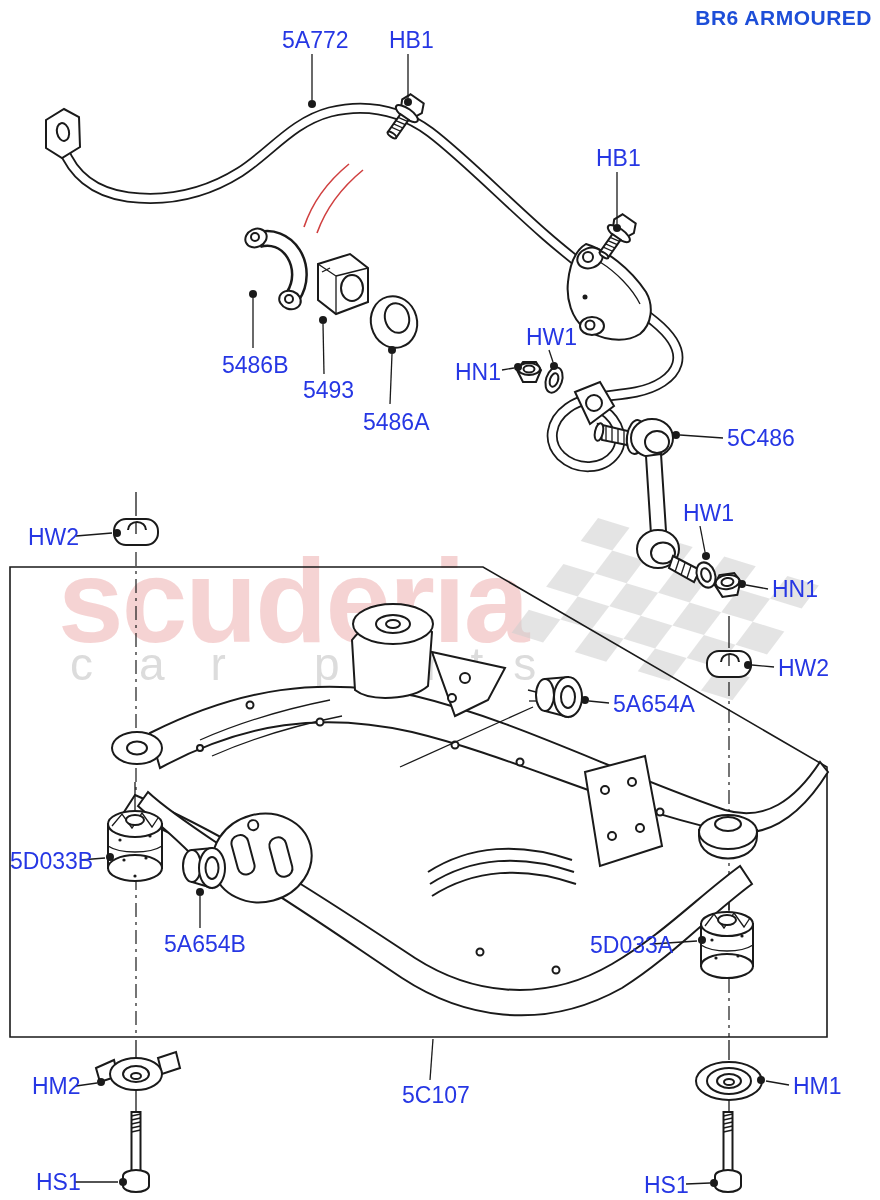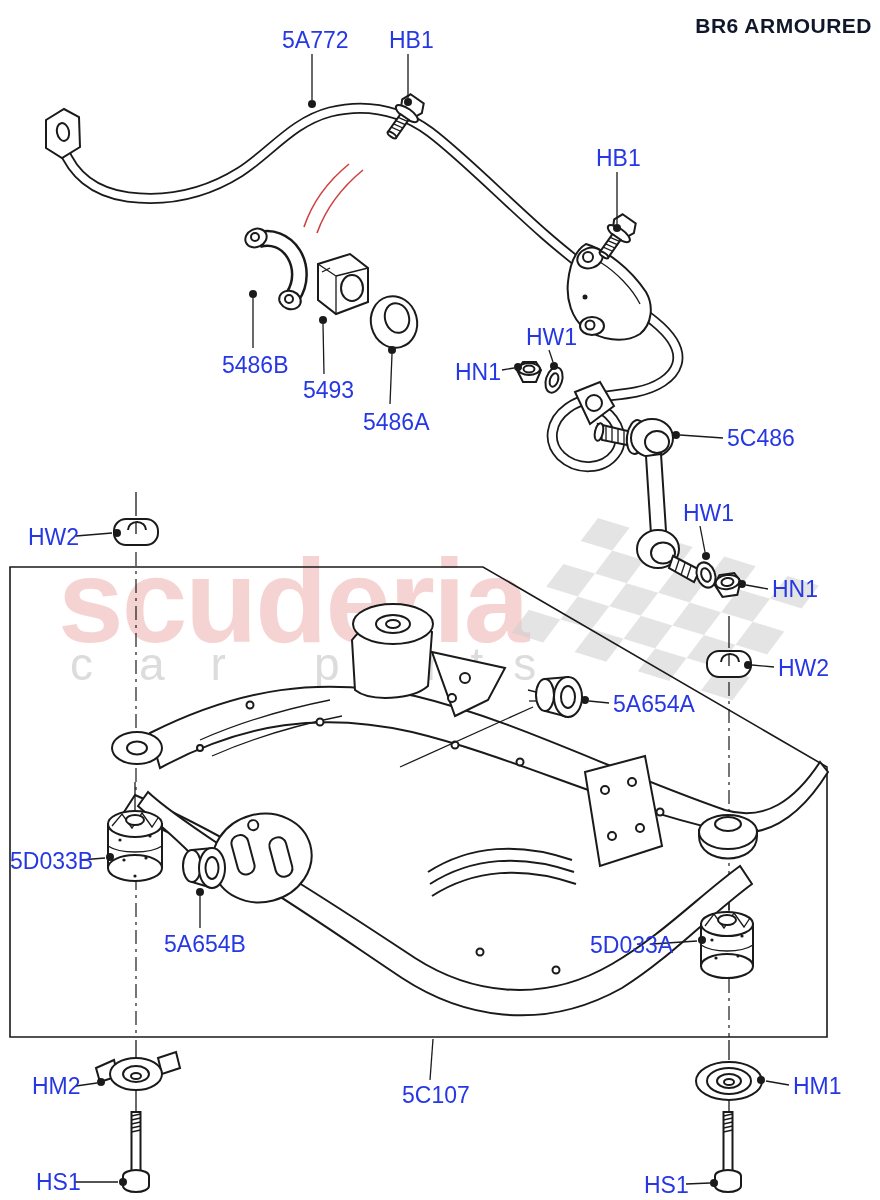--- a/index.html
+++ b/index.html
@@ -1,19 +1,19 @@
 <!DOCTYPE html>
 <html><head>
 <meta charset="utf-8">
 <style>
   html,body{margin:0;padding:0;background:#fff;}
   .stage{position:relative;width:880px;height:1200px;background:#ffffff;overflow:hidden;
          font-family:"Liberation Sans",sans-serif;}
-  .title{position:absolute;top:6px;right:8px;font-size:21px;font-weight:bold;color:#0f172a;
-         letter-spacing:.5px;margin-top:8px;}
+  .title{position:absolute;top:6px;right:8px;font-size:21px;font-weight:bold;color:#1d4ed8;
+         letter-spacing:.5px;}
   svg{position:absolute;left:0;top:0;}
   svg text.plabel{font-family:"Liberation Sans",sans-serif;font-size:23px;fill:#2637e4;}
   svg text.wm-brand{font-family:"Liberation Sans",sans-serif;font-weight:bold;font-size:118px;
          fill:#eda9a9;opacity:.5;letter-spacing:-2px;}
   svg text.wm-cap{font-family:"Liberation Sans",sans-serif;font-size:46px;fill:#dcdcdc;}
   .ln{stroke:#1a1a1a;stroke-width:2;fill:#fff;}
   .lnf{stroke:#1a1a1a;stroke-width:2;fill:none;}
   .thin{stroke:#1a1a1a;stroke-width:1.3;fill:none;}
   .dot{fill:#1a1a1a;stroke:none;}
   .dd{stroke:#1a1a1a;stroke-width:1.2;fill:none;stroke-dasharray:14 5 3 5;}

